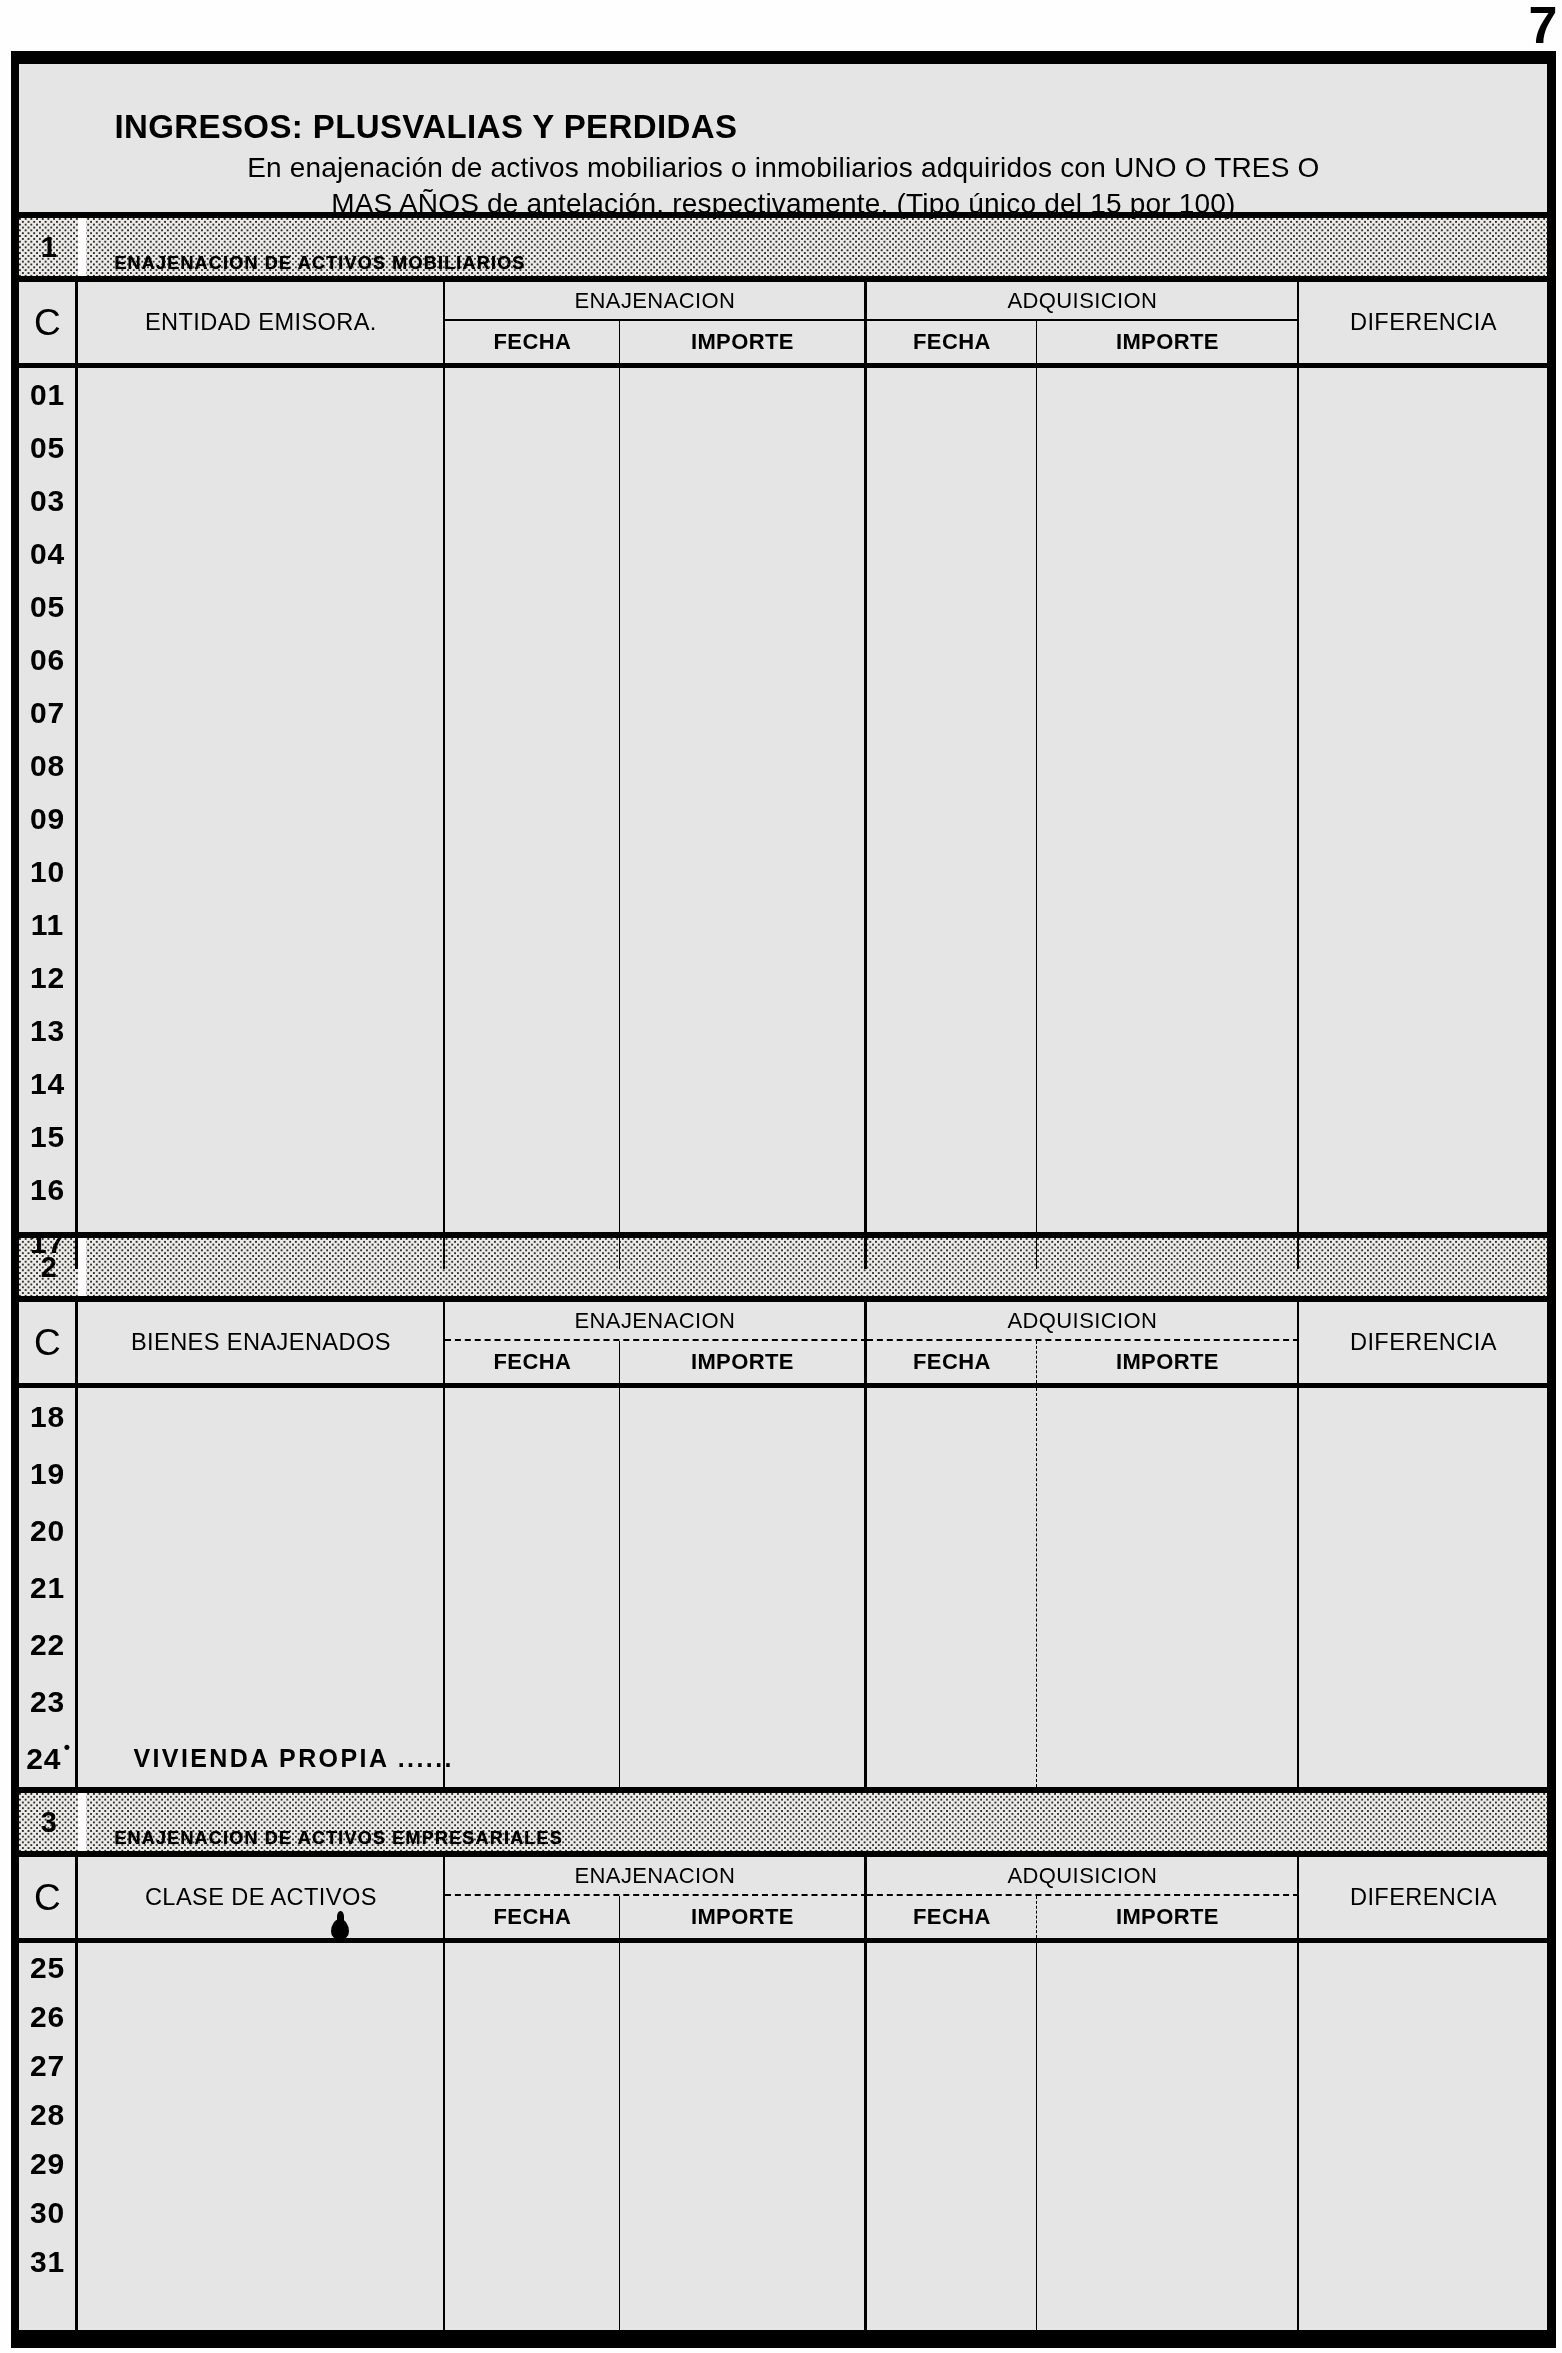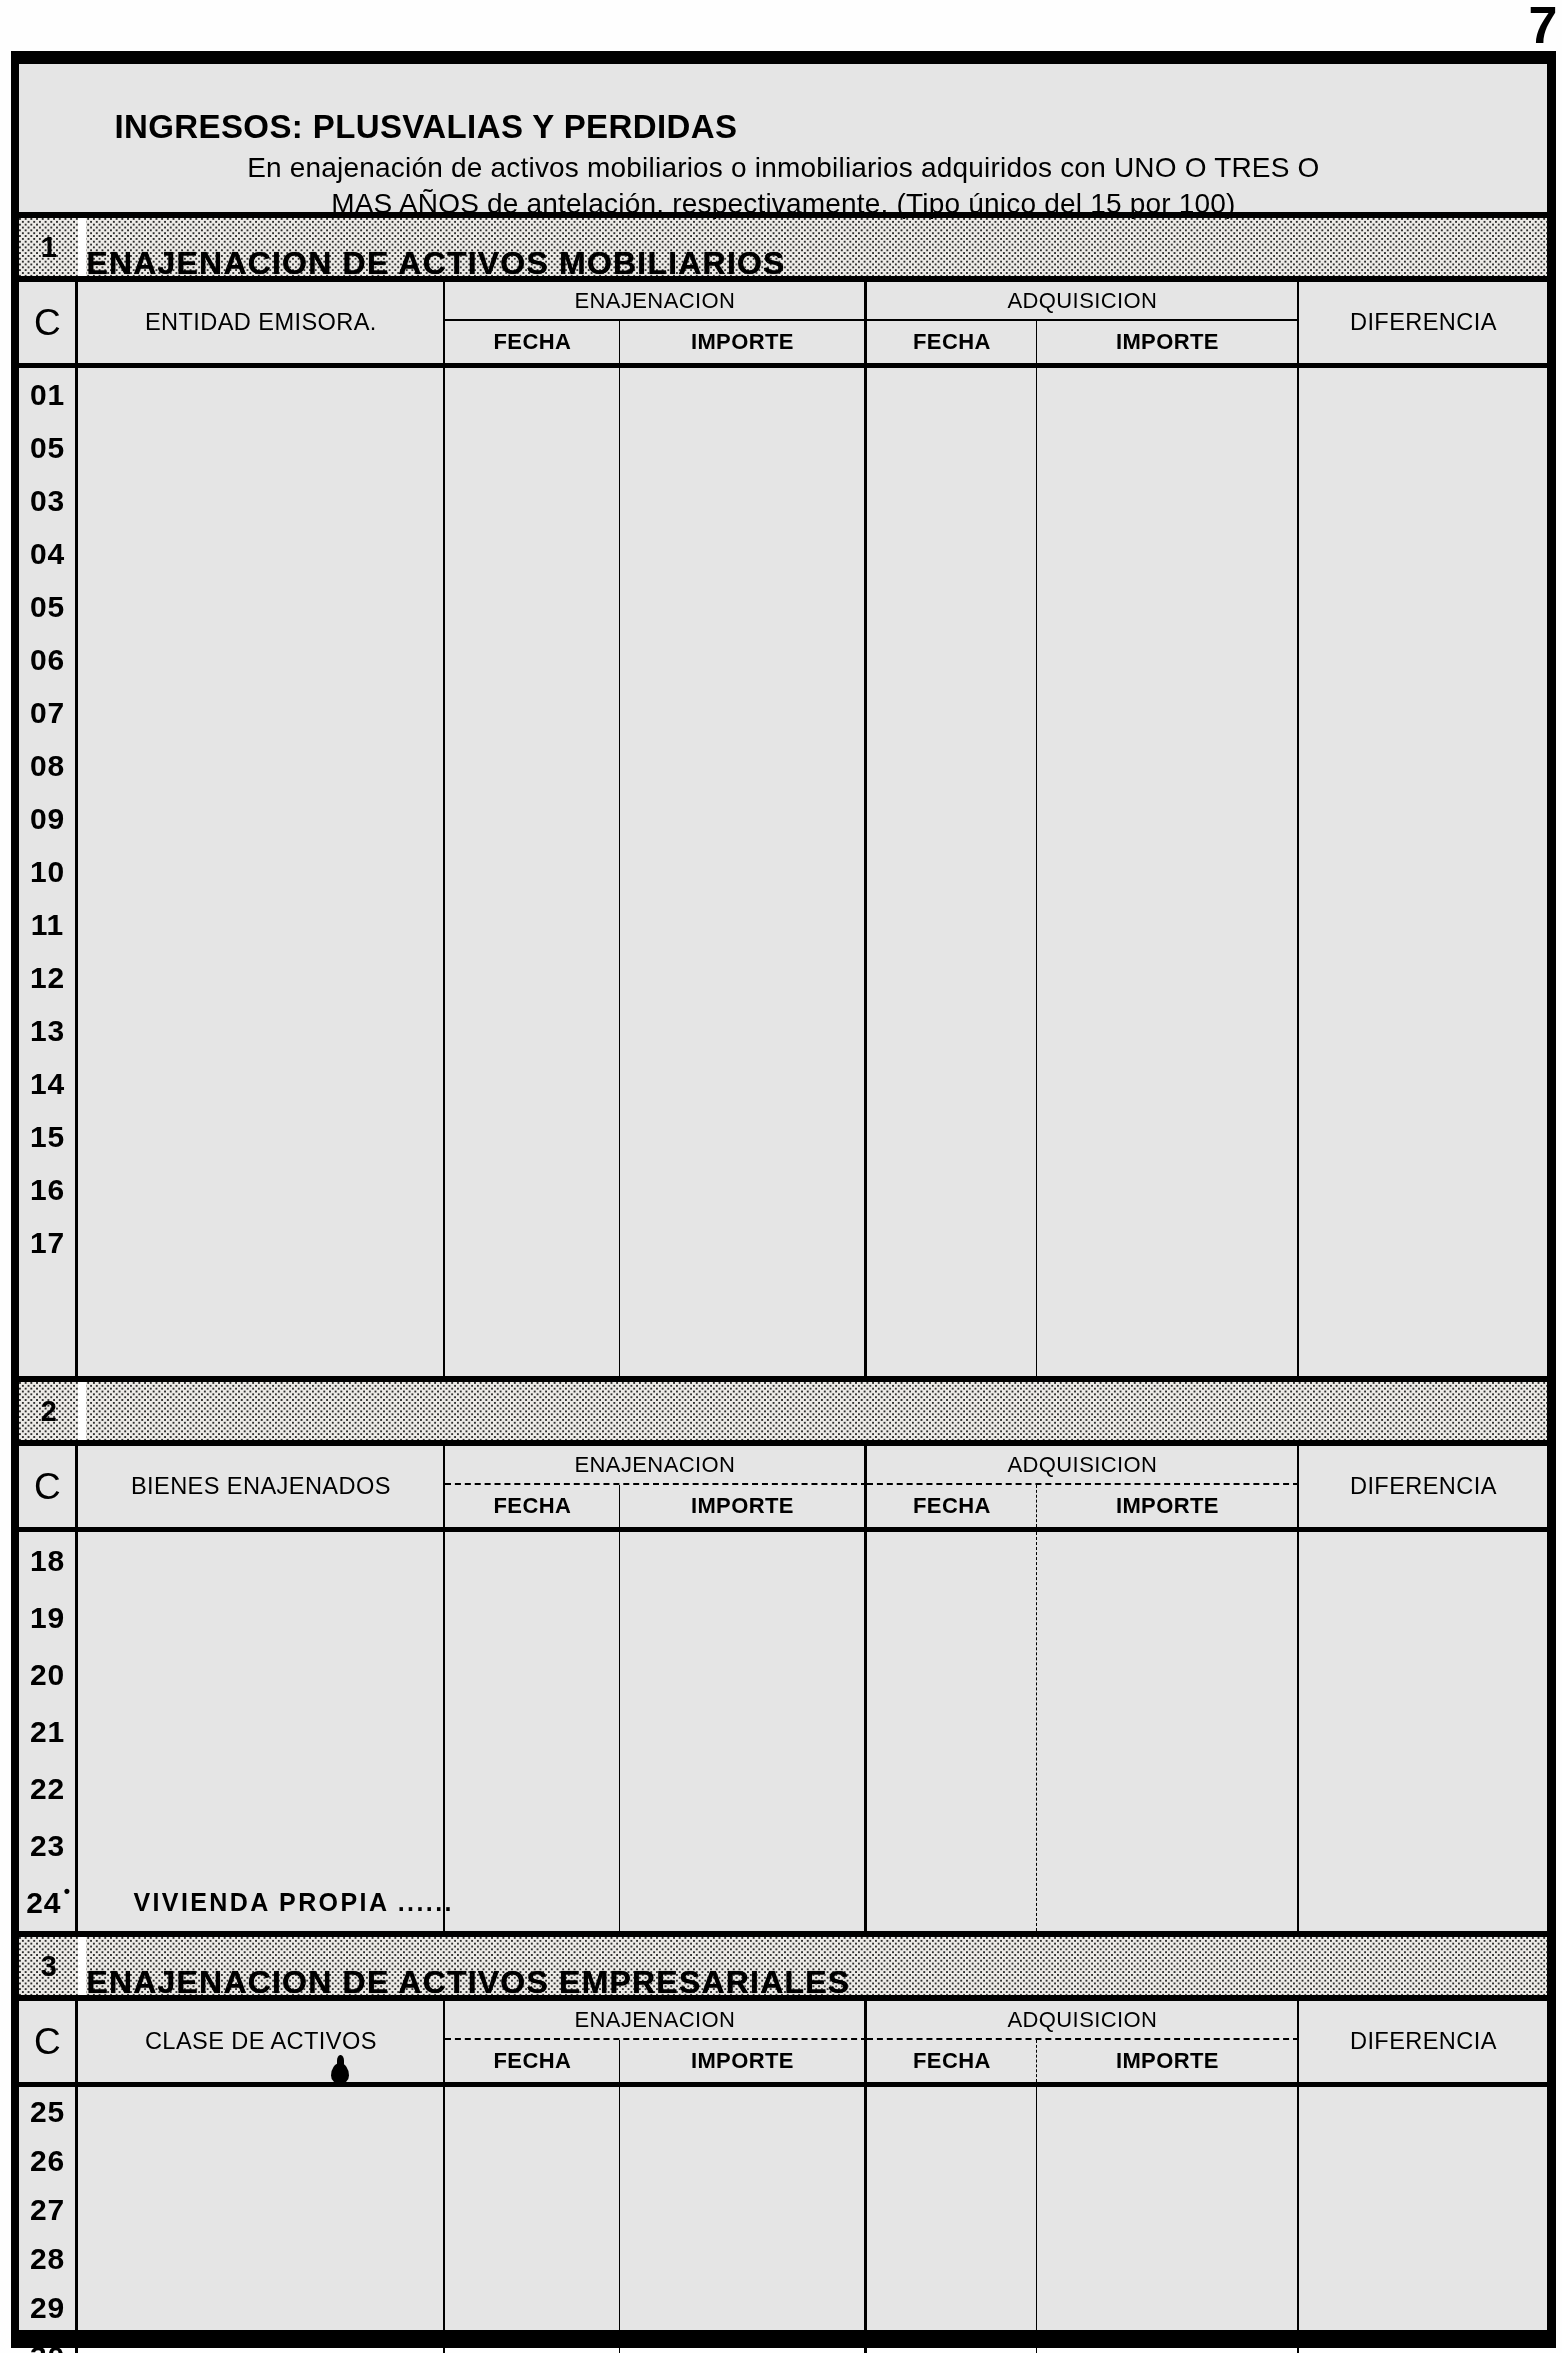--- a/index.html
+++ b/index.html
@@ -53,21 +53,22 @@
     background-position:0 0,2.9px 2.9px;
   }
   .bar-num{
     flex:0 0 59px;
     border-right:8.1px solid #fff;
     display:flex;align-items:center;justify-content:center;
     font-size:29px;font-weight:bold;
   }
   .bar-title{
     display:flex;align-items:center;
-    font-size:32px;font-weight:bold;letter-spacing:1.2px;
+    padding-left:28px;
+    font-size:18px;font-weight:bold;letter-spacing:1.2px;
     text-shadow:0 0 0.8px #000;
     margin-top:32px;
   }
   
   .grid-cols{
     display:grid;
     grid-template-columns:59px 367px 175px 247px 170px 262px 1fr;
   }
   
   .thead{
@@ -151,21 +152,21 @@
         <span>ENTIDAD EMISORA.</span>
       </div>
       <div class="th th-group g-enaj">ENAJENACION</div>
       <div class="th th-group g-adq">ADQUISICION</div>
       <div class="th th-sub f1">FECHA</div>
       <div class="th th-sub i1">IMPORTE</div>
       <div class="th th-sub f2">FECHA</div>
       <div class="th th-sub i2">IMPORTE</div>
       <div class="th th-dif">DIFERENCIA</div>
     </div>
-    <div class="tbody grid-cols" style="--rowh:53px;height:1008px">
+    <div class="tbody grid-cols" style="--rowh:53px;height:864px">
       <div class="col col-c">
           <div class="rownum">01</div>
           <div class="rownum">05</div>
           <div class="rownum">03</div>
           <div class="rownum">04</div>
           <div class="rownum">05</div>
           <div class="rownum">06</div>
           <div class="rownum">07</div>
           <div class="rownum">08</div>
           <div class="rownum">09</div>

